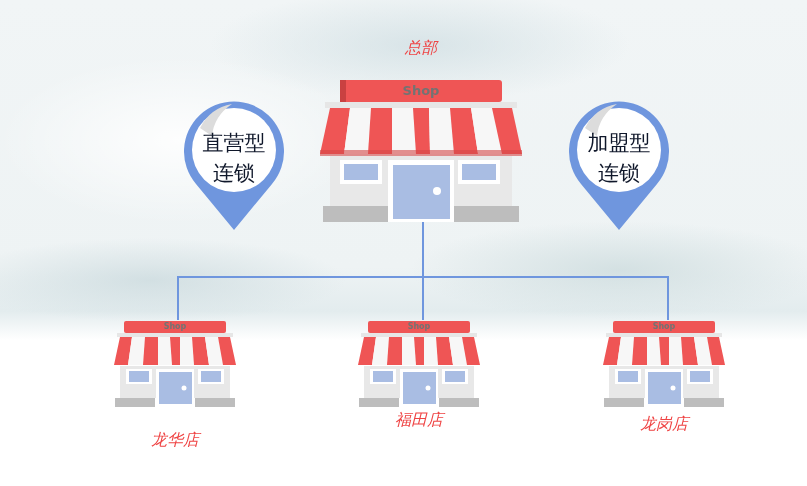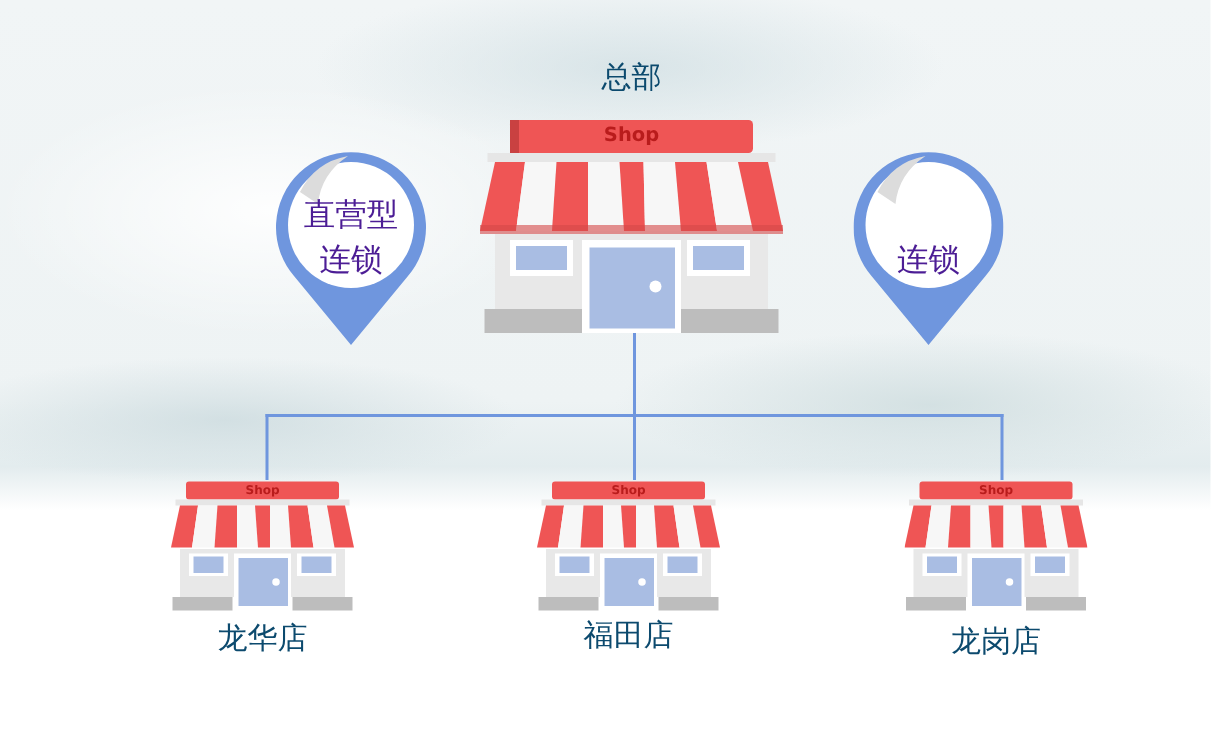--- a/index.html
+++ b/index.html
@@ -6,26 +6,26 @@
   body{width:807px;height:486px;overflow:hidden;position:relative;
     font-family:"DejaVu Sans",sans-serif;
     background:
       radial-gradient(ellipse 260px 120px at 180px 140px, rgba(255,255,255,0.9), rgba(255,255,255,0) 70%),
       radial-gradient(ellipse 300px 80px at 420px 45px, rgba(210,224,228,0.8), rgba(210,224,228,0) 70%),
       radial-gradient(ellipse 300px 70px at 620px 270px, rgba(205,220,222,0.8), rgba(205,220,222,0) 70%),
       radial-gradient(ellipse 280px 60px at 150px 280px, rgba(200,216,220,0.7), rgba(200,216,220,0) 70%),
       linear-gradient(to bottom, #f1f5f6 0%, #eef3f4 55%, #e3ecee 64%, #ffffff 70%, #ffffff 100%);
   }
   .abs{position:absolute;}
-  .title{font-size:20px;color:#0c4a6e;white-space:nowrap;transform:translateX(-50%);}
+  .title{font-size:16px;color:#ef4444;white-space:nowrap;transform:translateX(-50%);font-style:italic;}
   .line{position:absolute;background:#6f96de;}
   .pin{position:absolute;}
-  .pin-text{position:absolute;left:0;width:100%;text-align:center;font-size:21px;line-height:30px;color:#4c1d95;}
+  .pin-text{position:absolute;left:0;width:100%;text-align:center;font-size:21px;line-height:30px;color:#0f172a;}
   .shop{position:absolute;}
-  .shop-sign{position:absolute;background:#ef5555;color:#b91c1c;font-weight:bold;text-align:center;border-radius:2px;}
+  .shop-sign{position:absolute;background:#ef5555;color:#737373;font-weight:bold;text-align:center;border-radius:2px;}
 </style>
 </head>
 <body>
 
 <div class="abs title" style="left:421px;top:38px;">总部</div>
 
 <div class="shop" style="left:320px;top:78px;width:202px;height:146px;">
   <svg width="202" height="146" viewBox="0 0 202 146">
     <rect x="20" y="2" width="162" height="22" rx="3" fill="#ef5555"></rect>
     <rect x="20" y="2" width="6" height="22" fill="#c94141"></rect>
@@ -65,20 +65,21 @@
   <div class="pin-text" style="top:30px;">直营型</div>
   <div class="pin-text" style="top:60px;">连锁</div>
 </div>
 
 <div class="pin" style="left:569px;top:98px;width:100px;height:132px;">
   <svg width="100" height="132" viewBox="0 0 100 132">
     <path d="M50 132 L12 86 A50 50 0 1 1 88 86 Z" fill="#6f96de"></path>
     <circle cx="50" cy="52" r="42" fill="#fff"></circle>
     <path d="M16 30 Q26 10 48 6 Q30 18 28 38 Z" fill="#dcdcdc"></path>
   </svg>
+  <div class="pin-text" style="top:30px;">加盟型</div>
   <div class="pin-text" style="top:60px;">连锁</div>
 </div>
 
 <div class="line" style="left:422px;top:222px;width:1.5px;height:98px;"></div>
 <div class="line" style="left:177px;top:276px;width:492px;height:1.5px;"></div>
 <div class="line" style="left:177px;top:276px;width:1.5px;height:44px;"></div>
 <div class="line" style="left:667px;top:276px;width:1.5px;height:44px;"></div>
 
 <div class="shop" style="left:114px;top:320px;width:122px;height:88px;">
   <svg width="122" height="88" viewBox="0 0 122 88">
@@ -154,15 +155,15 @@
       <rect x="87" y="51" width="20" height="11" fill="#a9bde3"></rect>
     <rect x="42" y="49" width="38" height="37" fill="#fff"></rect>
       <rect x="45" y="52" width="33" height="32" fill="#a9bde3"></rect>
     <circle cx="70" cy="68" r="2.5" fill="#fff"></circle>
     <rect x="1" y="78" width="40" height="9" fill="#bdbdbd"></rect>
       <rect x="81" y="78" width="40" height="9" fill="#bdbdbd"></rect>
   </svg>
   <div class="shop-sign" style="left:10px;top:1px;width:102px;height:12px;line-height:12px;font-size:8px;background:transparent;">Shop</div>
 </div>
 
-<div class="abs title" style="left:175px;top:412px;">龙华店</div>
+<div class="abs title" style="left:175px;top:430px;">龙华店</div>
 <div class="abs title" style="left:419px;top:410px;">福田店</div>
 <div class="abs title" style="left:664px;top:414px;">龙岗店</div>
 
 </body></html>

